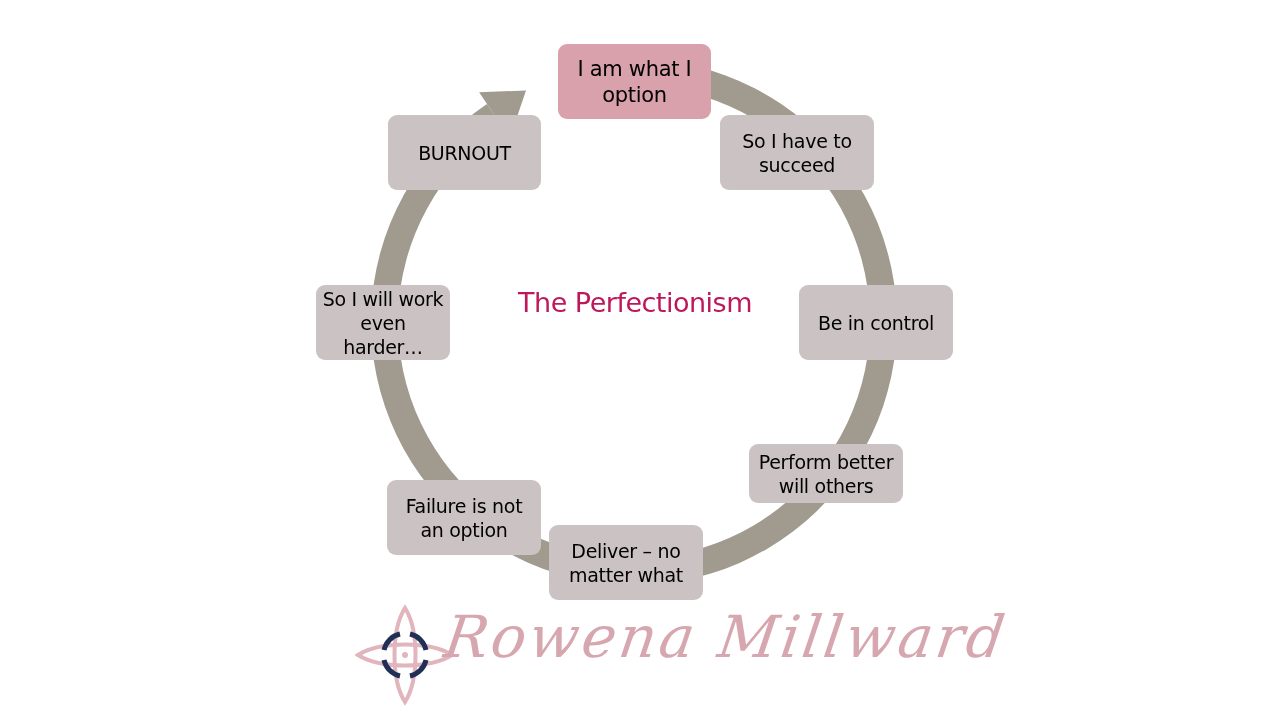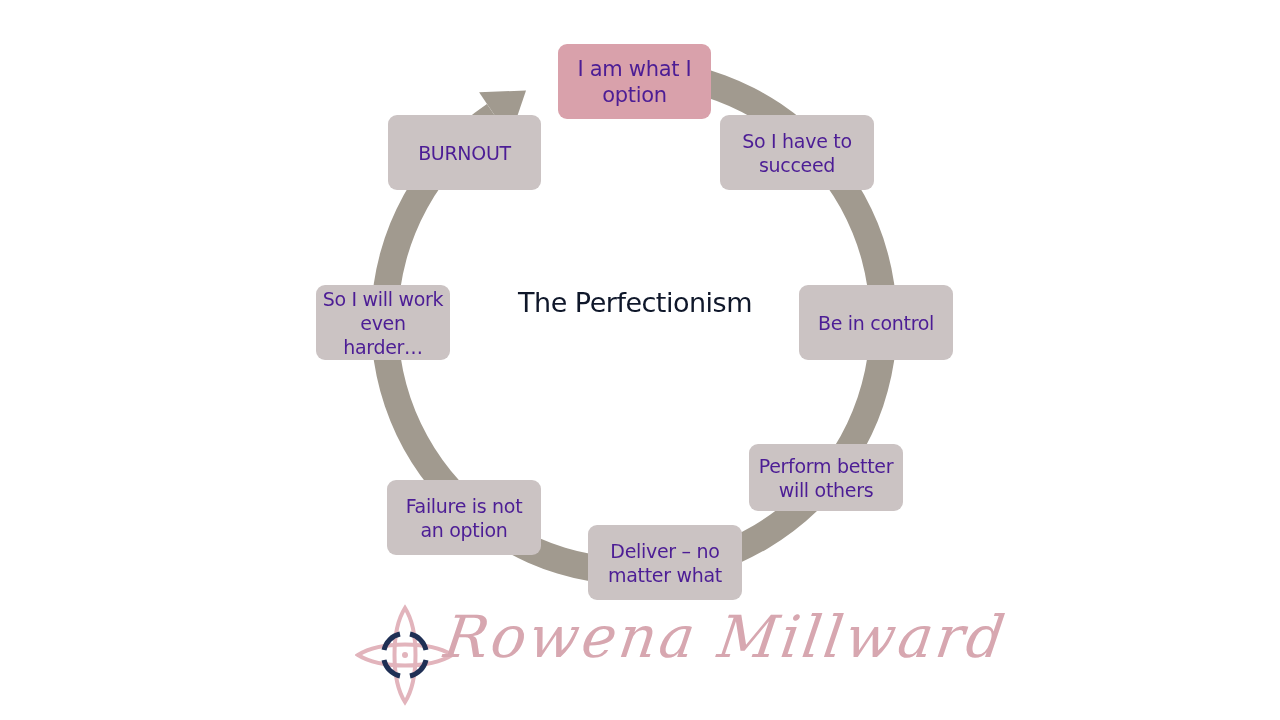--- a/index.html
+++ b/index.html
@@ -1,25 +1,25 @@
 <!DOCTYPE html>
 <html><head>
 <meta charset="utf-8">
 <style>
   html, body { margin: 0; padding: 0; background: #ffffff; }
   body { width: 1280px; height: 720px; position: relative; overflow: hidden;
          font-family: "DejaVu Sans", sans-serif; }
   #ring { position: absolute; left: 0; top: 0; width: 1280px; height: 720px; }
   .node { position: absolute; display: flex; align-items: center; justify-content: center;
-          text-align: center; color: #4c1d95; background: #cbc3c3; border-radius: 9px;
+          text-align: center; color: #000000; background: #cbc3c3; border-radius: 9px;
           font-size: 19px; line-height: 24px; letter-spacing: -0.3px; box-sizing: border-box;
           padding: 0 6px; }
   .node.highlight { background: #d9a1ab; font-size: 21px; line-height: 26px; }
   #title { position: absolute; left: 480px; top: 283px; width: 310px; text-align: center;
-           font-size: 27px; line-height: 40px; color: #0f172a; letter-spacing: -0.5px; }
+           font-size: 27px; line-height: 40px; color: #be185d; letter-spacing: -0.5px; }
   #logo { position: absolute; left: 355px; top: 600px; width: 570px; height: 110px; }
   #logo-text { position: absolute; left: 445px; top: 603px; font-family: "DejaVu Serif", serif;
                font-style: italic; font-size: 58px; color: #d7a7b0; letter-spacing: 3px;
                font-weight: normal; transform: skewX(-8deg); }
 </style>
 </head>
 <body>
 
 <svg id="ring" viewBox="0 0 1280 720">
   <path id="ring-arc" fill="#a19a8f" d="M634,59 A263,263 0 1 1 486.93226638719347,103.96311841802412 L502.03047478090366,126.34713287701024 A236,236 0 1 0 634,86 Z"></path>
@@ -40,27 +40,27 @@
   <div>
     <div>So I have to</div>
     <div>succeed</div>
   </div>
 </div>
 <div class="node" style="left:799px; top:285px; width:154px; height:75px;">
   <div>
     <div>Be in control</div>
   </div>
 </div>
-<div class="node" style="left:749px; top:444px; width:154px; height:67px;">
+<div class="node" style="left:749px; top:444px; width:154px; height:59px;">
   <div>
     <div>Perform better</div>
     <div>will others</div>
   </div>
 </div>
-<div class="node" style="left:549px; top:525px; width:154px; height:75px;margin-left:39px;">
+<div class="node" style="left:549px; top:525px; width:154px; height:75px;">
   <div>
     <div>Deliver – no</div>
     <div>matter what</div>
   </div>
 </div>
 <div class="node" style="left:387px; top:480px; width:154px; height:75px;">
   <div>
     <div>Failure is not</div>
     <div>an option</div>
   </div>

